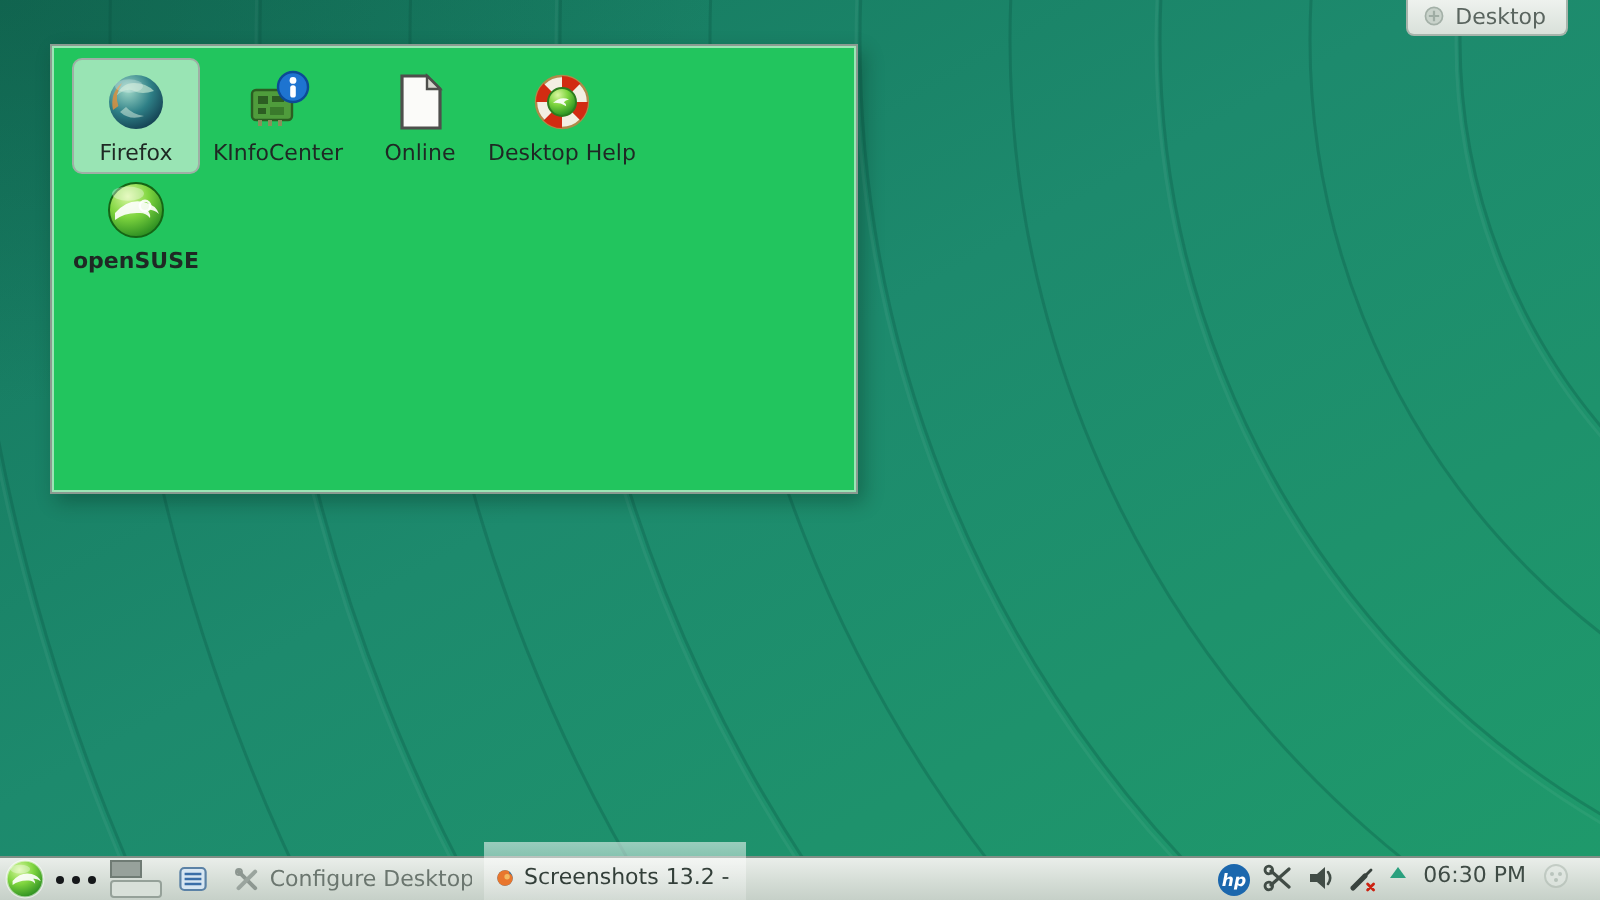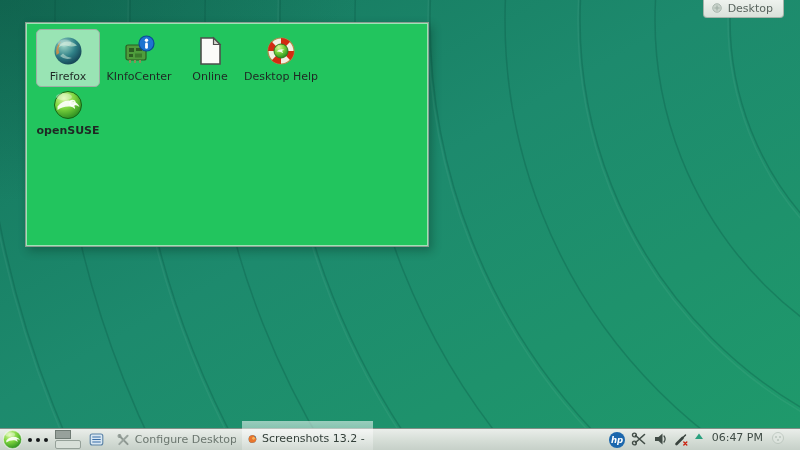--- a/index.html
+++ b/index.html
@@ -262,21 +262,21 @@
       <path d="M12 5 Q14.2 8 12 11" fill="none" stroke="#414c46" stroke-width="1.3" stroke-linecap="round"></path>
     </svg>
     <svg width="16" height="16" viewBox="0 0 16 16">
       <path d="M3.5 13 L9.5 7" stroke="#39433e" stroke-width="2.6" stroke-linecap="round"></path>
       <path d="M9.5 7 L12.5 4" stroke="#39433e" stroke-width="1.4" stroke-linecap="round"></path>
       <path d="M10.8 11 L13.8 14 M13.8 11 L10.8 14" stroke="#cc2211" stroke-width="1.4" stroke-linecap="round"></path>
     </svg>
     <svg width="10" height="10" viewBox="0 0 10 10">
       <path d="M5 2.5 L9 8 L1 8 Z" fill="#2aa07e"></path>
     </svg>
-    <span class="clock">06:47 PM</span>
+    <span class="clock">06:30 PM</span>
     <svg class="cashew" width="14" height="14" viewBox="0 0 14 14">
       <circle cx="7" cy="7" r="5.5" fill="#e3e9e4" stroke="#aab6ad" stroke-width="1"></circle>
       <circle cx="5" cy="6" r="1" fill="#9fada4"></circle>
         <circle cx="9" cy="6" r="1" fill="#9fada4"></circle>
         <circle cx="7" cy="9" r="1" fill="#9fada4"></circle>
     </svg>
   </div>
 </div>
 
 </body></html>

